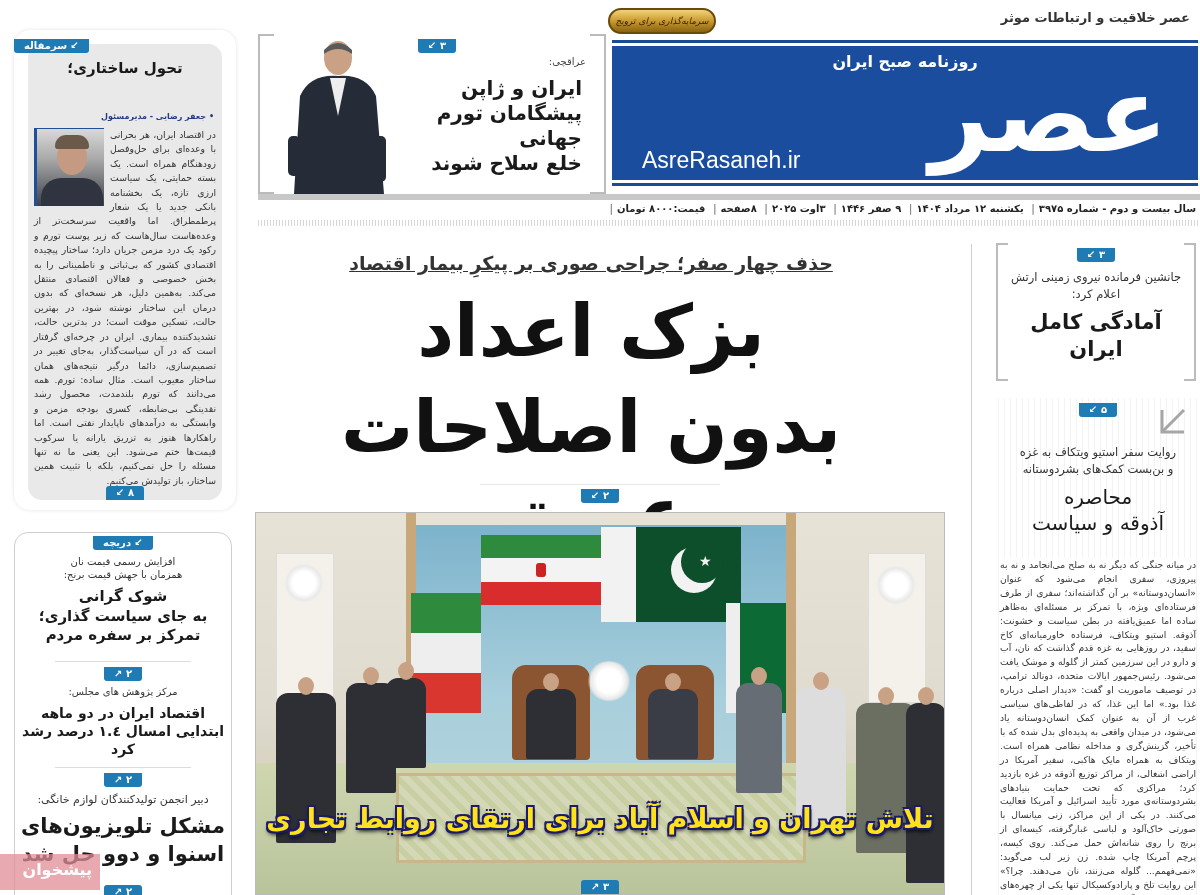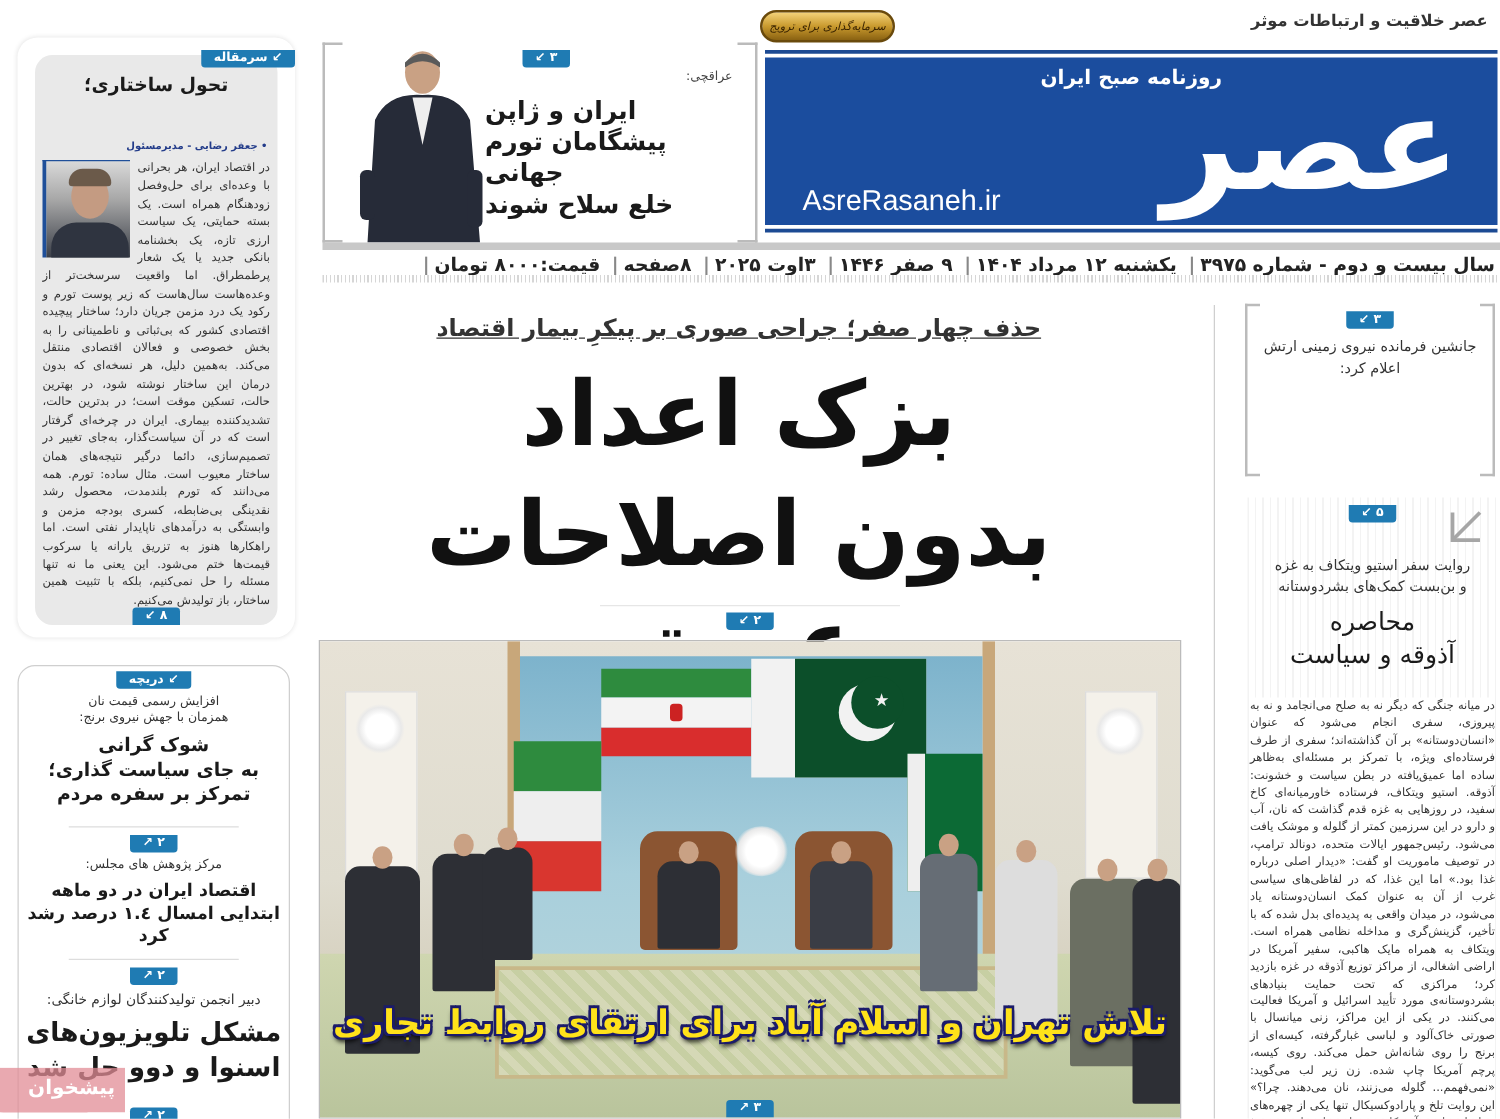--- a/index.html
+++ b/index.html
@@ -15,42 +15,42 @@
     border: 2px solid #6a4a0c; display:flex; align-items:center; justify-content:center;
     font-size: 9px; color: #3a2400; font-style: italic; font-family: "DejaVu Serif", serif; }
   .mast { top: 40px; left: 612px; width: 586px; height: 146px; border-top: 3px solid #1c4a93; border-bottom: 3px solid #1c4a93; padding: 3px 0; }
   .mast-inner { width: 100%; height: 100%; background: #1b4d9e; position: relative; overflow: hidden; }
   .mast-sub { position:absolute; top: 6px; left: 0; right: 0; text-align:center; color:#fff; font-weight: bold; font-size: 16px; }
   .mast-title { position:absolute; top: 12px; right: 30px; color:#fff; font-weight: bold; font-size: 104px; line-height: 1.1; letter-spacing: 2px; font-family: "DejaVu Sans", sans-serif; }
   .mast-url { position:absolute; bottom: 6px; left: 30px; color:#fff; font-size: 23px; font-family: "Liberation Sans", sans-serif; direction: ltr; }
 
   
   .gray-bar { top: 194px; left: 258px; width: 942px; height: 6px; background: #c8c8c8; }
-  .dateline { top: 203px; right: 4px; font-size: 15px; font-weight: bold; color: #222; white-space: nowrap; }
+  .dateline { top: 203px; right: 4px; font-size: 10px; font-weight: bold; color: #222; white-space: nowrap; }
   .dateline span.sep { color: #888; margin: 0 4px; }
   .dotted { top: 220px; left: 258px; width: 942px; height: 6px;
     background: repeating-linear-gradient(90deg,#d6d6d6 0 1px,#fff 1px 3px); }
 
   
   .pbadge { display:inline-block; background:#1f7bb3; color:#fff; font-size: 10px; font-weight:bold;
     padding: 1px 10px; border-radius: 0 0 3px 3px; line-height: 12px; }
 
   
   .arag { top: 34px; left: 258px; width: 348px; height: 162px; }
   .arag .frame-l { position:absolute; top:0; left:0; width: 16px; height: 160px; border-left: 2px solid #bbb; border-top: 2px solid #bbb; border-bottom: 2px solid #bbb; }
   .arag .frame-r { position:absolute; top:0; right:0; width: 16px; height: 160px; border-right: 2px solid #bbb; border-top: 2px solid #bbb; border-bottom: 2px solid #bbb; }
   .arag .badge-wrap { position:absolute; top:0; left: 160px; }
   .arag .kicker { position:absolute; top: 22px; right: 20px; font-size: 10px; color:#444; }
-  .arag .head { position:absolute; top: 42px; right: 8px; font-size: 20px; font-weight:bold; line-height: 1.25; text-align: left; width: 210px; }
+  .arag .head { position:absolute; top: 42px; right: 24px; font-size: 20px; font-weight:bold; line-height: 1.25; text-align: right; width: 210px; }
   .arag .photo { position:absolute; top: 2px; left: 22px; width: 108px; height: 158px; }
 
   
   .edit { top: 30px; left: 14px; width: 222px; height: 480px; background:#fff; border-radius: 16px; box-shadow: 0 0 4px #e4e4e4; }
   .edit-inner { position:absolute; top: 14px; left: 14px; right: 14px; bottom: 10px; background:#e9e9e9; border-radius: 14px; }
-  .edit .badge-wrap { position:absolute; top: 4px; left: 0; right: 0; text-align:right; z-index:2; }
+  .edit .badge-wrap { position:absolute; top: 4px; left: 0; right: 0; text-align:left; z-index:2; }
   .edit .title { position:absolute; top: 14px; left: 0; right: 0; text-align:center; font-weight:bold; font-size: 15px; line-height: 1.4; }
   .edit .author { position:absolute; top: 68px; right: 8px; font-size: 8px; color: #233c8a; font-weight: bold; }
   .edit .portrait { position:absolute; top: 84px; left: 6px; width: 70px; height: 78px; background: linear-gradient(180deg,#d9d9d9 0%,#a7a7a7 40%,#3b3f48 100%); border-left: 3px solid #1f4f99; border-top:1px solid #1f4f99; }
   .edit .portrait .face { position:absolute; top: 10px; left: 20px; width: 30px; height: 36px; border-radius: 50%; background: #c49b82; }
   .edit .portrait .hair { position:absolute; top: 6px; left: 18px; width: 34px; height: 14px; border-radius: 16px 16px 4px 4px; background: #6b5a4a; }
   .edit .portrait .body { position:absolute; bottom: 0; left: 4px; width: 62px; height: 28px; border-radius: 20px 20px 0 0; background: #2f3440; }
   .edit .body-text { position:absolute; top: 84px; right: 6px; left: 6px; font-size: 9.3px; line-height: 14.4px; text-align: justify; color:#333; }
   .edit .body-text .float-spacer { float: left; width: 76px; height: 80px; }
   .edit .foot { position:absolute; bottom: 0; left: 0; right: 0; text-align:center; }
 
@@ -186,21 +186,21 @@
     <div class="foot"><span class="pbadge-up"><span>۸</span> <span>↙</span></span></div>
   </div>
 </div>
 
 <div class="abs win">
   <div class="badge-wrap"><span class="pbadge"><span>↙</span> <span>دریچه</span></span></div>
 
   <div class="item" style="top:22px;">
     <div class="k">
         <div>افزایش رسمی قیمت نان</div>
-        <div>همزمان با جهش نیروی برنج:</div>
+        <div>همزمان با جهش قیمت برنج:</div>
       </div>
     <div class="h">
         <div>شوک گرانی</div>
         <div>به جای سیاست گذاری؛</div>
         <div>تمرکز بر سفره مردم</div>
       </div>
   </div>
   <div class="rule" style="top:128px;"></div>
   <div class="pg" style="top:129px;"><span class="pbadge"><span>۲</span> <span>↗</span></span></div>
 
@@ -302,20 +302,21 @@
 
 <div class="abs r-box1">
   <div class="cl"></div>
   <div class="cr"></div>
   <div class="badge-wrap"><span class="pbadge"><span>۳</span> <span>↙</span></span></div>
   <div class="k">
       <div>جانشین فرمانده نیروی زمینی ارتش</div>
       <div>اعلام کرد:</div>
     </div>
   <div class="h">
+      <div>آمادگی کامل ایران</div>
     </div>
 </div>
 
 <div class="abs r-box2">
   <div class="badge-wrap"><span class="pbadge"><span>۵</span> <span>↙</span></span></div>
   <svg class="arrow" viewBox="0 0 30 30">
     <path d="M4 4 L4 26 L26 26" stroke="#a6a6a6" stroke-width="3" fill="none"></path>
     <path d="M4 26 L26 4" stroke="#a6a6a6" stroke-width="3"></path>
   </svg>
   <div class="k">

